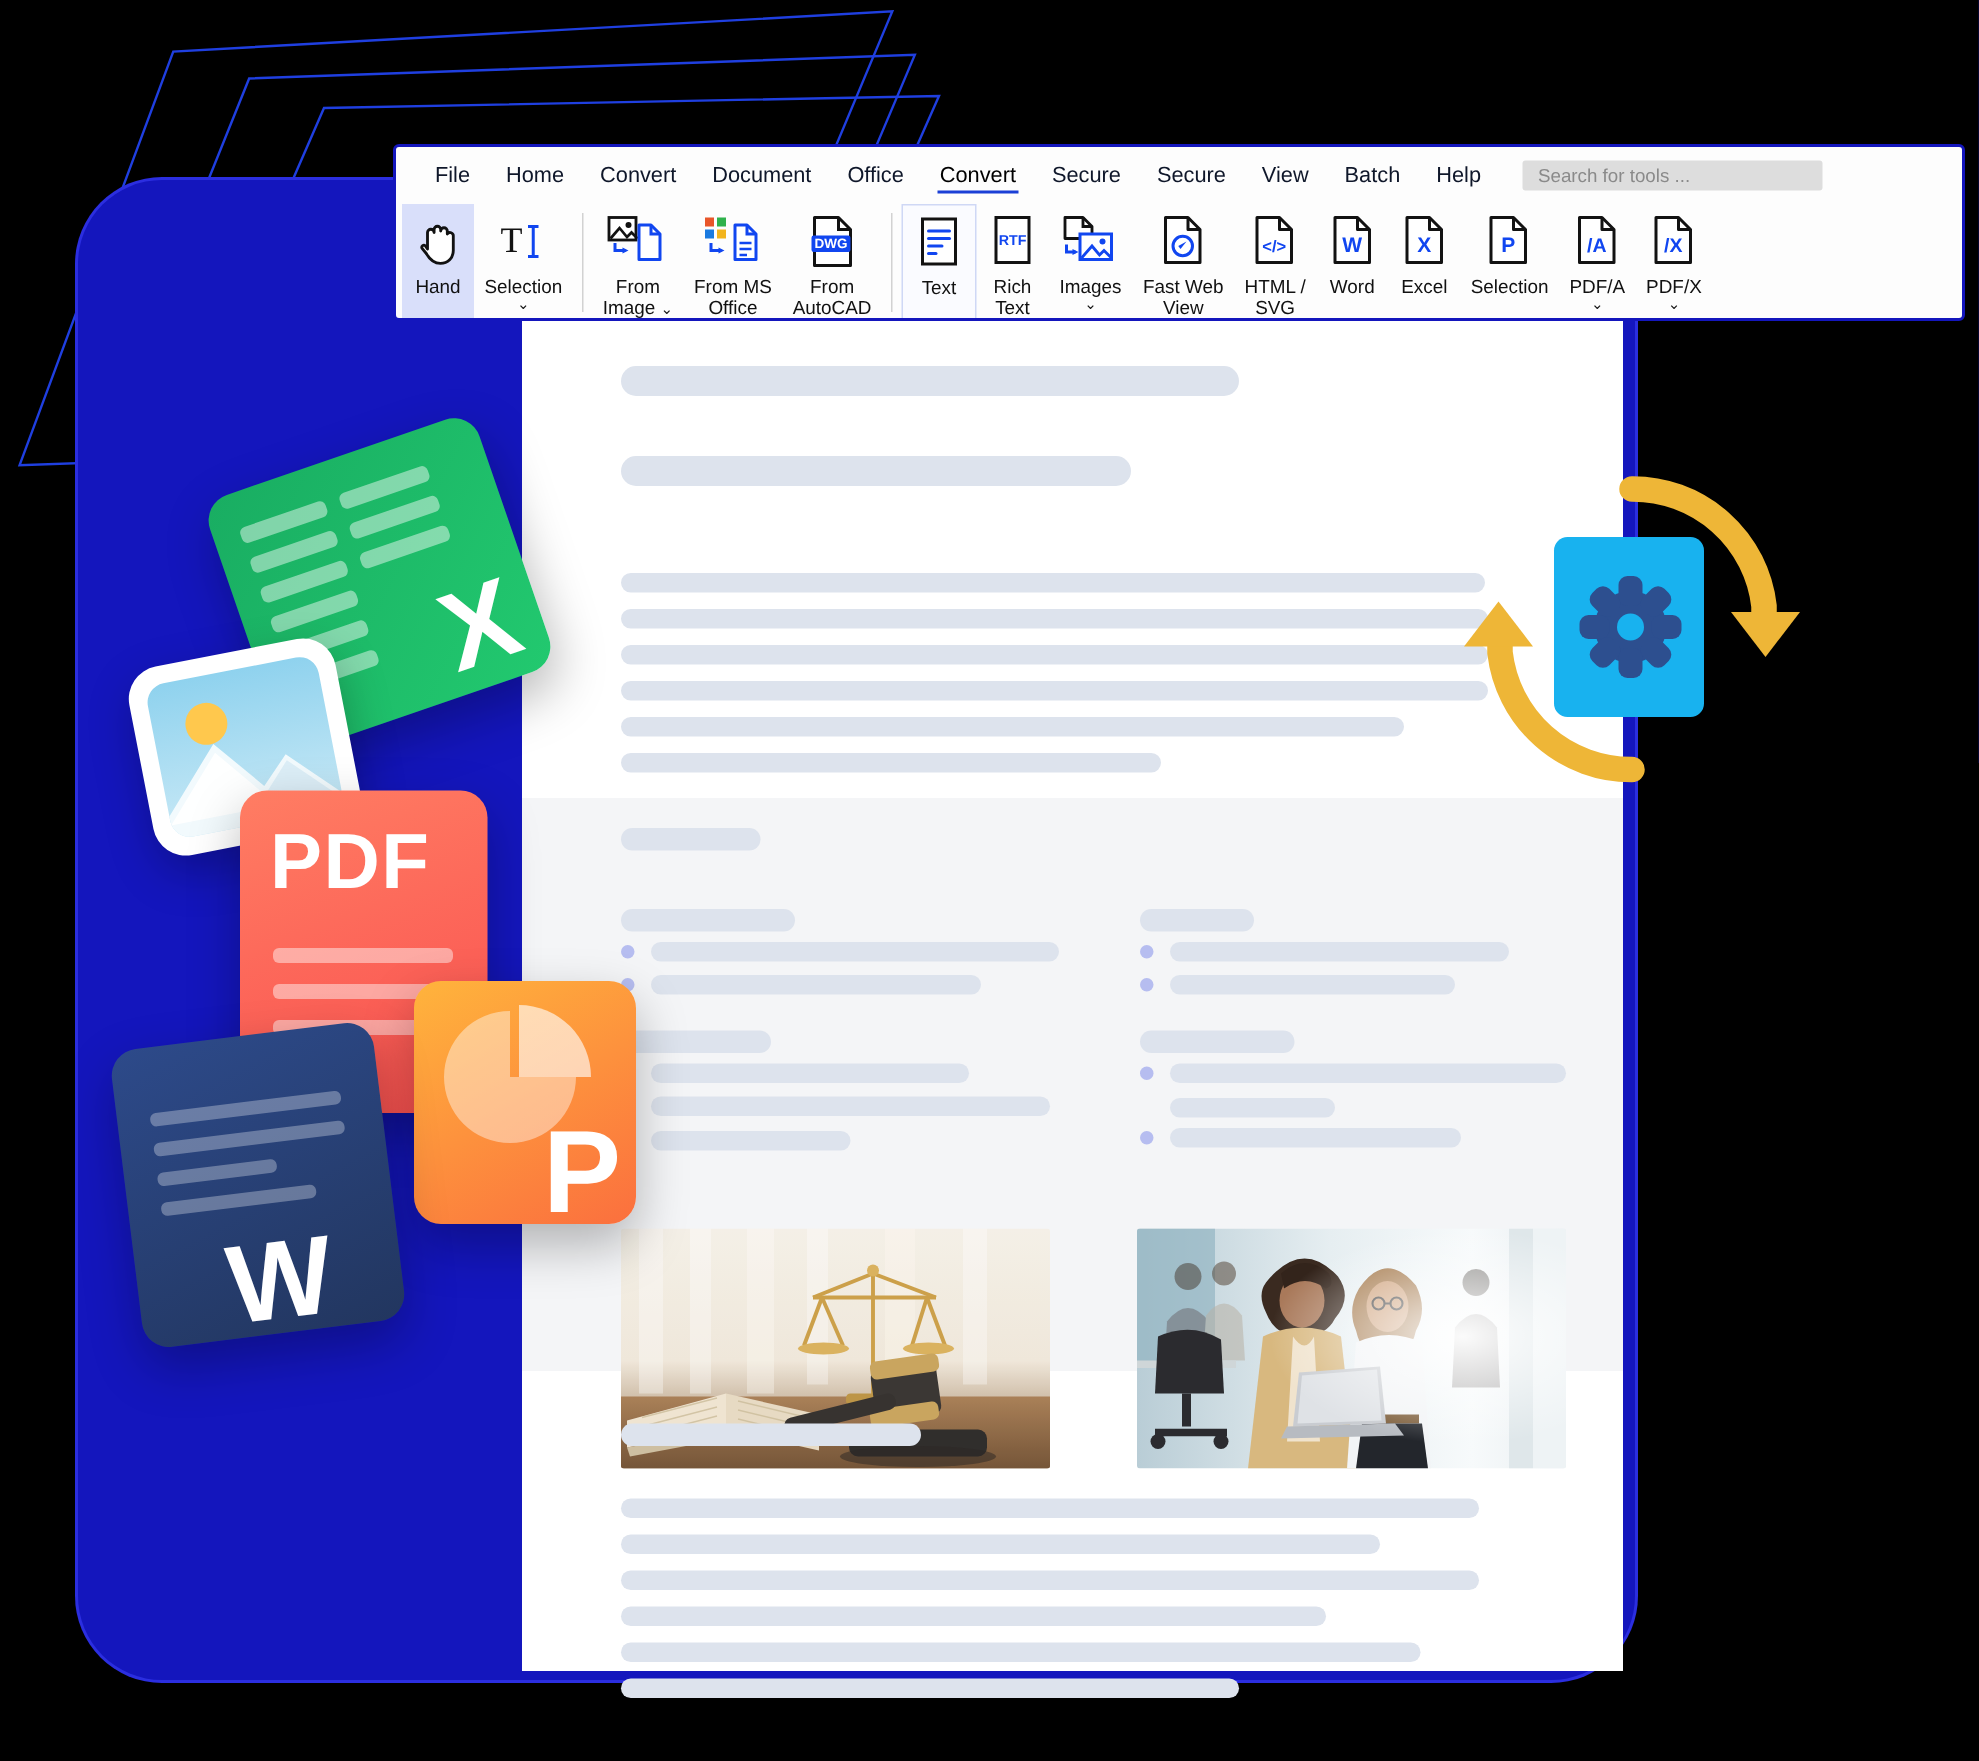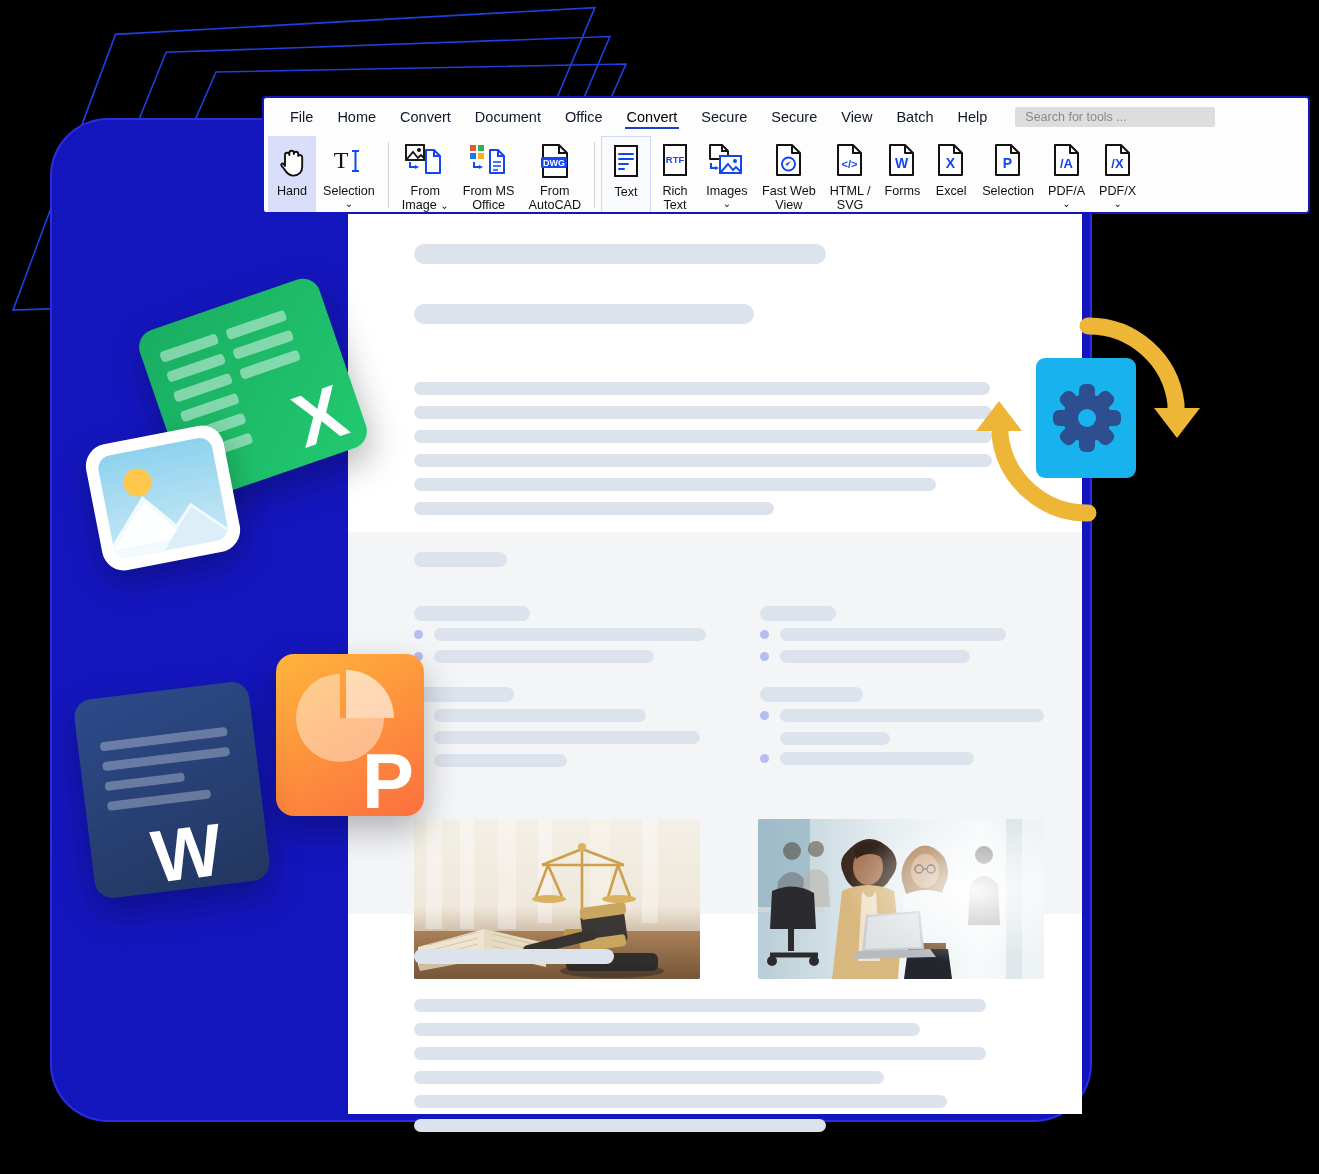--- a/index.html
+++ b/index.html
@@ -456,21 +456,21 @@
             <div class="lbl">HTML /<br>SVG</div>
           </div>
           <div class="tool">
             <div class="glyph">
               <svg width="34" height="36" viewBox="0 0 34 36">
                 <path d="M5 2 h15 l8 8 v22 a0 0 0 0 1 0 0 h-23 a0 0 0 0 1 0 0 z" fill="#fff" stroke="#121212" stroke-width="2" stroke-linejoin="round"></path>
                 <path d="M20 2 v8 h8" fill="none" stroke="#121212" stroke-width="2" stroke-linejoin="round"></path>
                 <text x="16.5" y="25" text-anchor="middle" font-family="Liberation Sans,sans-serif" font-size="14" font-weight="bold" fill="#1146f0">W</text>
               </svg>
             </div>
-            <div class="lbl">Forms</div>
+            <div class="lbl">Word</div>
           </div>
           <div class="tool">
             <div class="glyph">
               <svg width="34" height="36" viewBox="0 0 34 36">
                 <path d="M5 2 h15 l8 8 v22 a0 0 0 0 1 0 0 h-23 a0 0 0 0 1 0 0 z" fill="#fff" stroke="#121212" stroke-width="2" stroke-linejoin="round"></path>
                 <path d="M20 2 v8 h8" fill="none" stroke="#121212" stroke-width="2" stroke-linejoin="round"></path>
                 <text x="16.5" y="25" text-anchor="middle" font-family="Liberation Sans,sans-serif" font-size="14" font-weight="bold" fill="#1146f0">X</text>
               </svg>
             </div>
             <div class="lbl">Excel</div>
@@ -557,20 +557,26 @@
         </linearGradient>
       </defs>
       <rect x="12" y="12" width="116" height="104" rx="13" fill="url(#skyg)"></rect>
       <circle cx="48" cy="44" r="14" fill="#ffc84d"></circle>
       <path d="M12 100 L50 58 L78 92 L96 74 L128 106 L128 103 A13 13 0 0 1 115 116 L25 116 A13 13 0 0 1 12 103 Z" fill="#f2fafd"></path>
       <path d="M12 106 L50 64 L84 106 Z" fill="#ffffff" opacity=".92"></path>
       <path d="M70 106 L96 78 L128 110 L128 103 A13 13 0 0 1 115 116 L62 116 Z" fill="#dceef7"></path>
     </svg>
   </div>
 
+  <div class="card card-pdf">
+    <div class="card-letter" style="left:20px;top:22px;font-size:52px;line-height:52px;letter-spacing:1px;">PDF</div>
+    <div class="row-bar" style="left:22px;top:105px;width:120px;height:10px;"></div>
+    <div class="row-bar" style="left:22px;top:129px;width:120px;height:10px;"></div>
+    <div class="row-bar" style="left:22px;top:153px;width:120px;height:10px;"></div>
+  </div>
 
   <div class="card card-ppt">
     <svg width="148" height="162" viewBox="0 0 148 162">
       <path d="M64 20 A44 44 0 1 0 108 64 L64 64 Z" fill="rgba(255,255,255,.42)"></path>
       <path d="M70 16 A48 48 0 0 1 118 64 L70 64 Z" fill="rgba(255,255,255,.62)"></path>
     </svg>
     <div class="card-letter" style="right:10px;bottom:-4px;font-size:78px;line-height:78px;">P</div>
   </div>
 
   <div class="card card-word">

